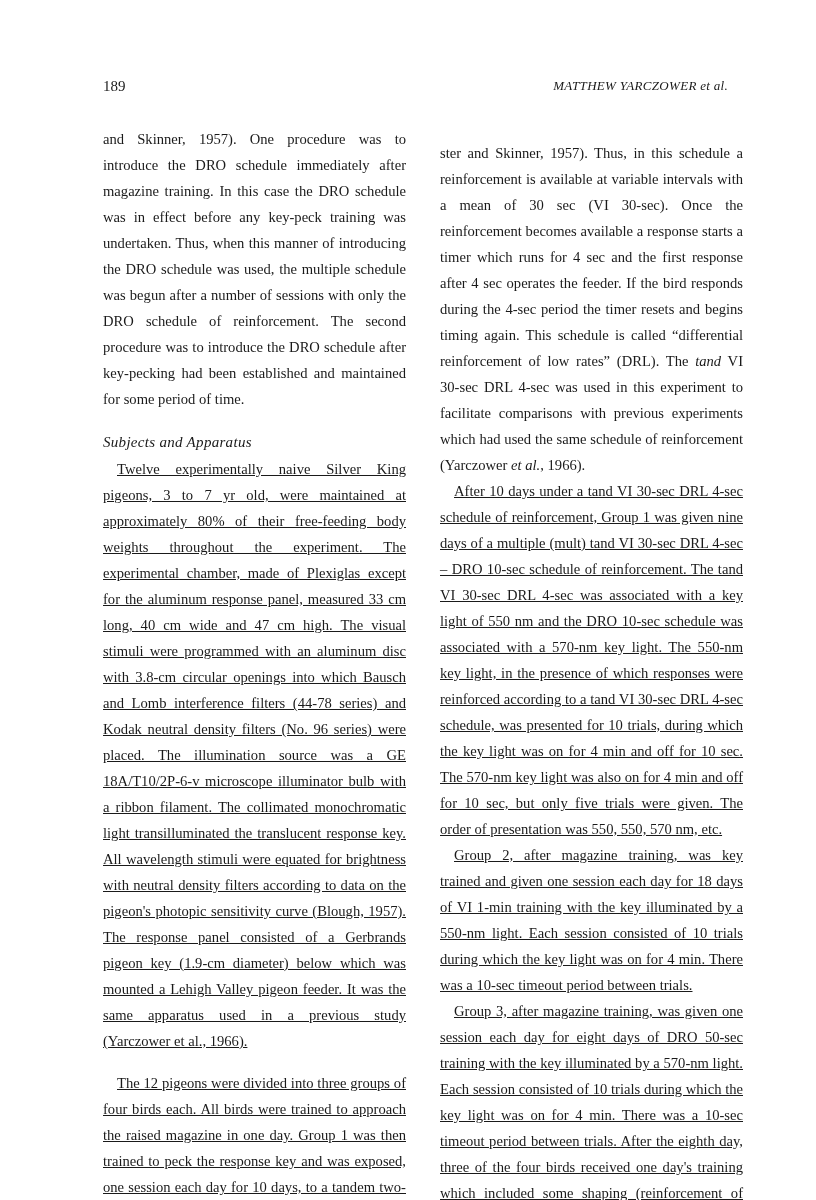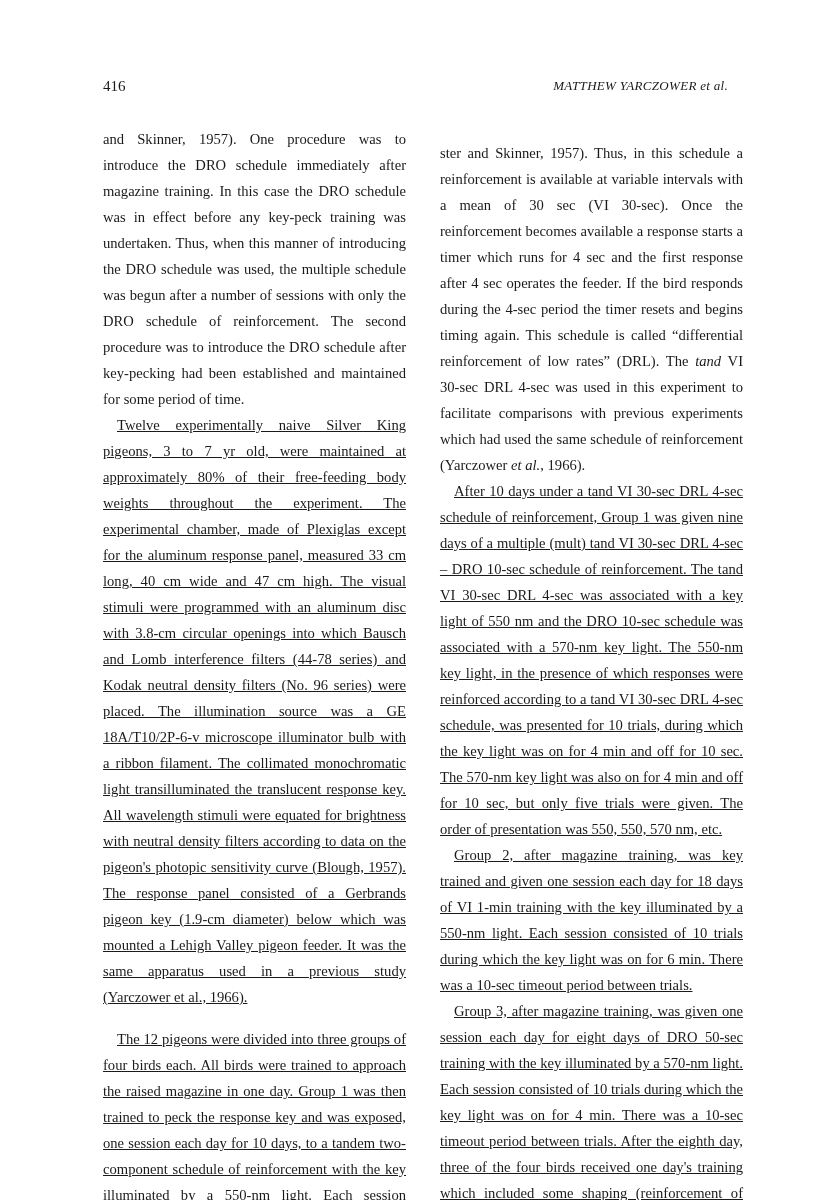--- a/index.html
+++ b/index.html
@@ -16,28 +16,29 @@
   .col p { margin: 0; text-indent: 0; }
   .col p.ind { text-indent: 14px; text-decoration: underline; }
   .col p.gap { margin-top: 16px; }
   .sec { font-style: italic; margin: 17px 0 1px 0; font-size: 15px; letter-spacing: 0.3px; }
   i { font-style: italic; }
 </style>
 </head>
 <body>
 
 <div class="header">
-  <span class="page-num">416</span>
+  <span class="page-num">189</span>
   <div class="running-head">MATTHEW YARCZOWER et al.</div>
 </div>
 
 <div class="col left">
   <p>and Skinner, 1957). One procedure was to introduce the DRO schedule immediately after magazine training. In this case the DRO schedule was in effect before any key-peck training was undertaken. Thus, when this manner of introducing the DRO schedule was used, the multiple schedule was begun after a number of sessions with only the DRO schedule of reinforcement. The second procedure was to introduce the DRO schedule after key-pecking had been established and maintained for some period of time.</p>
+  <div class="sec">Subjects and Apparatus</div>
   <p class="ind">Twelve experimentally naive Silver King pigeons, 3 to 7 yr old, were maintained at approximately 80% of their free-feeding body weights throughout the experiment. The experimental chamber, made of Plexiglas except for the aluminum response panel, measured 33 cm long, 40 cm wide and 47 cm high. The visual stimuli were programmed with an aluminum disc with 3.8-cm circular openings into which Bausch and Lomb interference filters (44-78 series) and Kodak neutral density filters (No. 96 series) were placed. The illumination source was a GE 18A/T10/2P-6-v microscope illuminator bulb with a ribbon filament. The collimated monochromatic light transilluminated the translucent response key. All wavelength stimuli were equated for brightness with neutral density filters according to data on the pigeon's photopic sensitivity curve (Blough, 1957). The response panel consisted of a Gerbrands pigeon key (1.9-cm diameter) below which was mounted a Lehigh Valley pigeon feeder. It was the same apparatus used in a previous study (Yarczower et al., 1966).</p>
   <p class="ind gap">The 12 pigeons were divided into three groups of four birds each. All birds were trained to approach the raised magazine in one day. Group 1 was then trained to peck the response key and was exposed, one session each day for 10 days, to a tandem two-component schedule of reinforcement with the key illuminated by a 550-nm light. Each session consisted of ten 4-min trials, each trial followed by a 10-sec timeout period during which the key was not illuminated and reinforcements were not available. A tandem schedule is one in which a reinforcement is programmed by two schedules in succession without correlated exteroceptive stimuli (Fer-</p>
 </div>
 
 <div class="col right">
   <p><span>ster and Skinner, 1957). Thus, in this schedule a reinforcement is available at variable intervals with a mean of 30 sec (VI 30-sec). Once the reinforcement becomes available a response starts a timer which runs for 4 sec and the first response after 4 sec operates the feeder. If the bird responds during the 4-sec period the timer resets and begins timing again. This schedule is called “differential reinforcement of low rates” (DRL). The </span><i>tand</i><span> VI 30-sec DRL 4-sec was used in this experiment to facilitate comparisons with previous experiments which had used the same schedule of reinforcement (Yarczower </span><i>et al.</i><span>, 1966).</span></p>
   <p class="ind">After 10 days under a tand VI 30-sec DRL 4-sec schedule of reinforcement, Group 1 was given nine days of a multiple (mult) tand VI 30-sec DRL 4-sec – DRO 10-sec schedule of reinforcement. The tand VI 30-sec DRL 4-sec was associated with a key light of 550 nm and the DRO 10-sec schedule was associated with a 570-nm key light. The 550-nm key light, in the presence of which responses were reinforced according to a tand VI 30-sec DRL 4-sec schedule, was presented for 10 trials, during which the key light was on for 4 min and off for 10 sec. The 570-nm key light was also on for 4 min and off for 10 sec, but only five trials were given. The order of presentation was 550, 550, 570 nm, etc.</p>
-  <p class="ind">Group 2, after magazine training, was key trained and given one session each day for 18 days of VI 1-min training with the key illuminated by a 550-nm light. Each session consisted of 10 trials during which the key light was on for 6 min. There was a 10-sec timeout period between trials.</p>
+  <p class="ind">Group 2, after magazine training, was key trained and given one session each day for 18 days of VI 1-min training with the key illuminated by a 550-nm light. Each session consisted of 10 trials during which the key light was on for 4 min. There was a 10-sec timeout period between trials.</p>
   <p class="ind">Group 3, after magazine training, was given one session each day for eight days of DRO 50-sec training with the key illuminated by a 570-nm light. Each session consisted of 10 trials during which the key light was on for 4 min. There was a 10-sec timeout period between trials. After the eighth day, three of the four birds received one day's training which included some shaping (reinforcement of behavior which successively approximated the response of pecking the key) and about 50 reinforcements in which each key peck in the presence of 550 nm was reinforced. The fourth bird received 200 reinforcements in which each key peck in the presence of 550 nm was reinforced. The mult VI 1-min – DRO 50-sec schedule of reinforcement began on the day</p>
 </div>
 
 </body></html>

